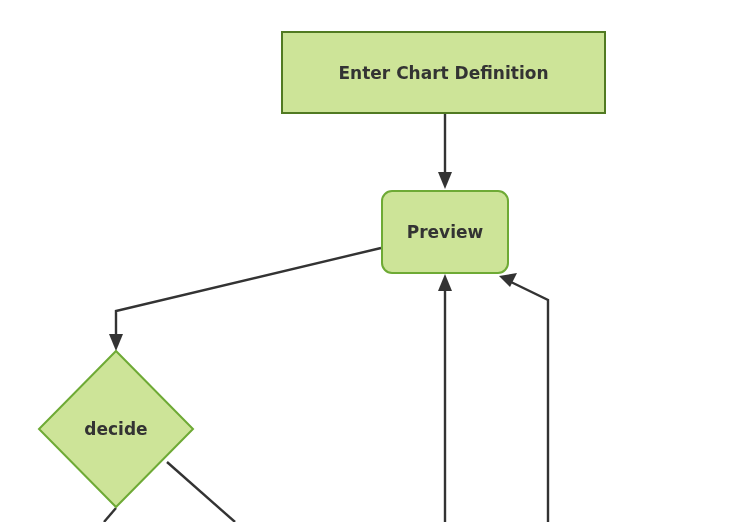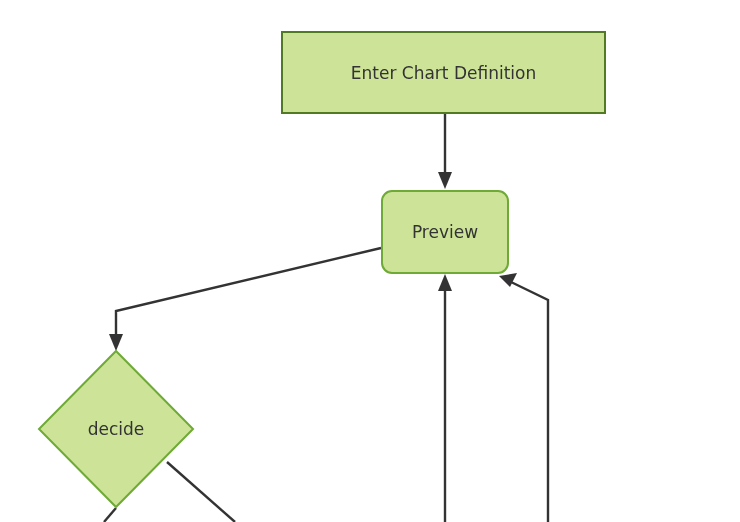--- a/index.html
+++ b/index.html
@@ -11,20 +11,21 @@
     width: 740px;
     height: 522px;
     overflow: hidden;
     font-family: "DejaVu Sans", "Liberation Sans", sans-serif;
   }
   #flowchart {
     position: relative;
     width: 740px;
     height: 522px;
     background: #ffffff;
+    font-weight: bold;
   }
   svg.canvas {
     position: absolute;
     inset: 0;
     width: 740px;
     height: 522px;
     display: block;
   }
   .node-shape {
     fill: #cde498;

